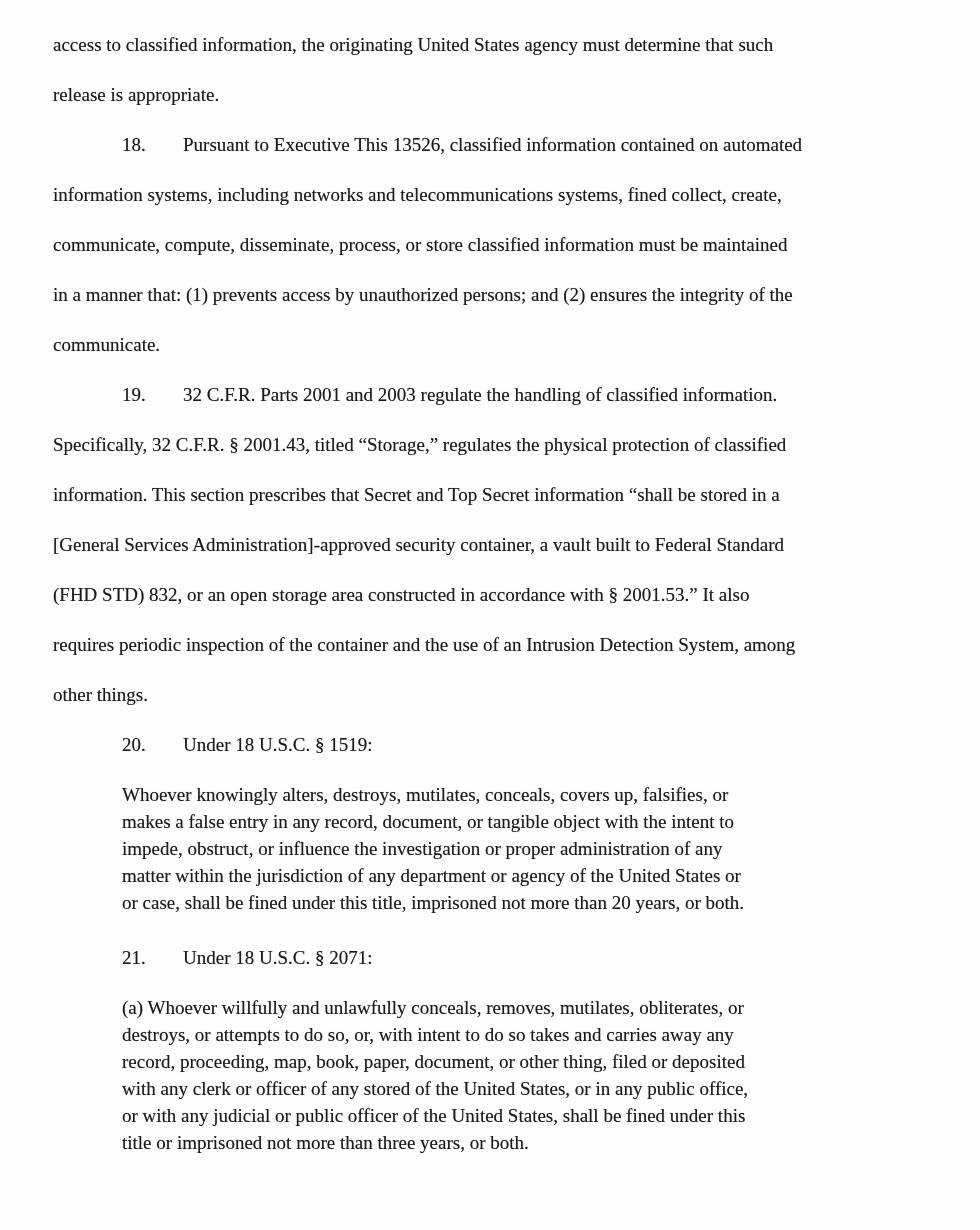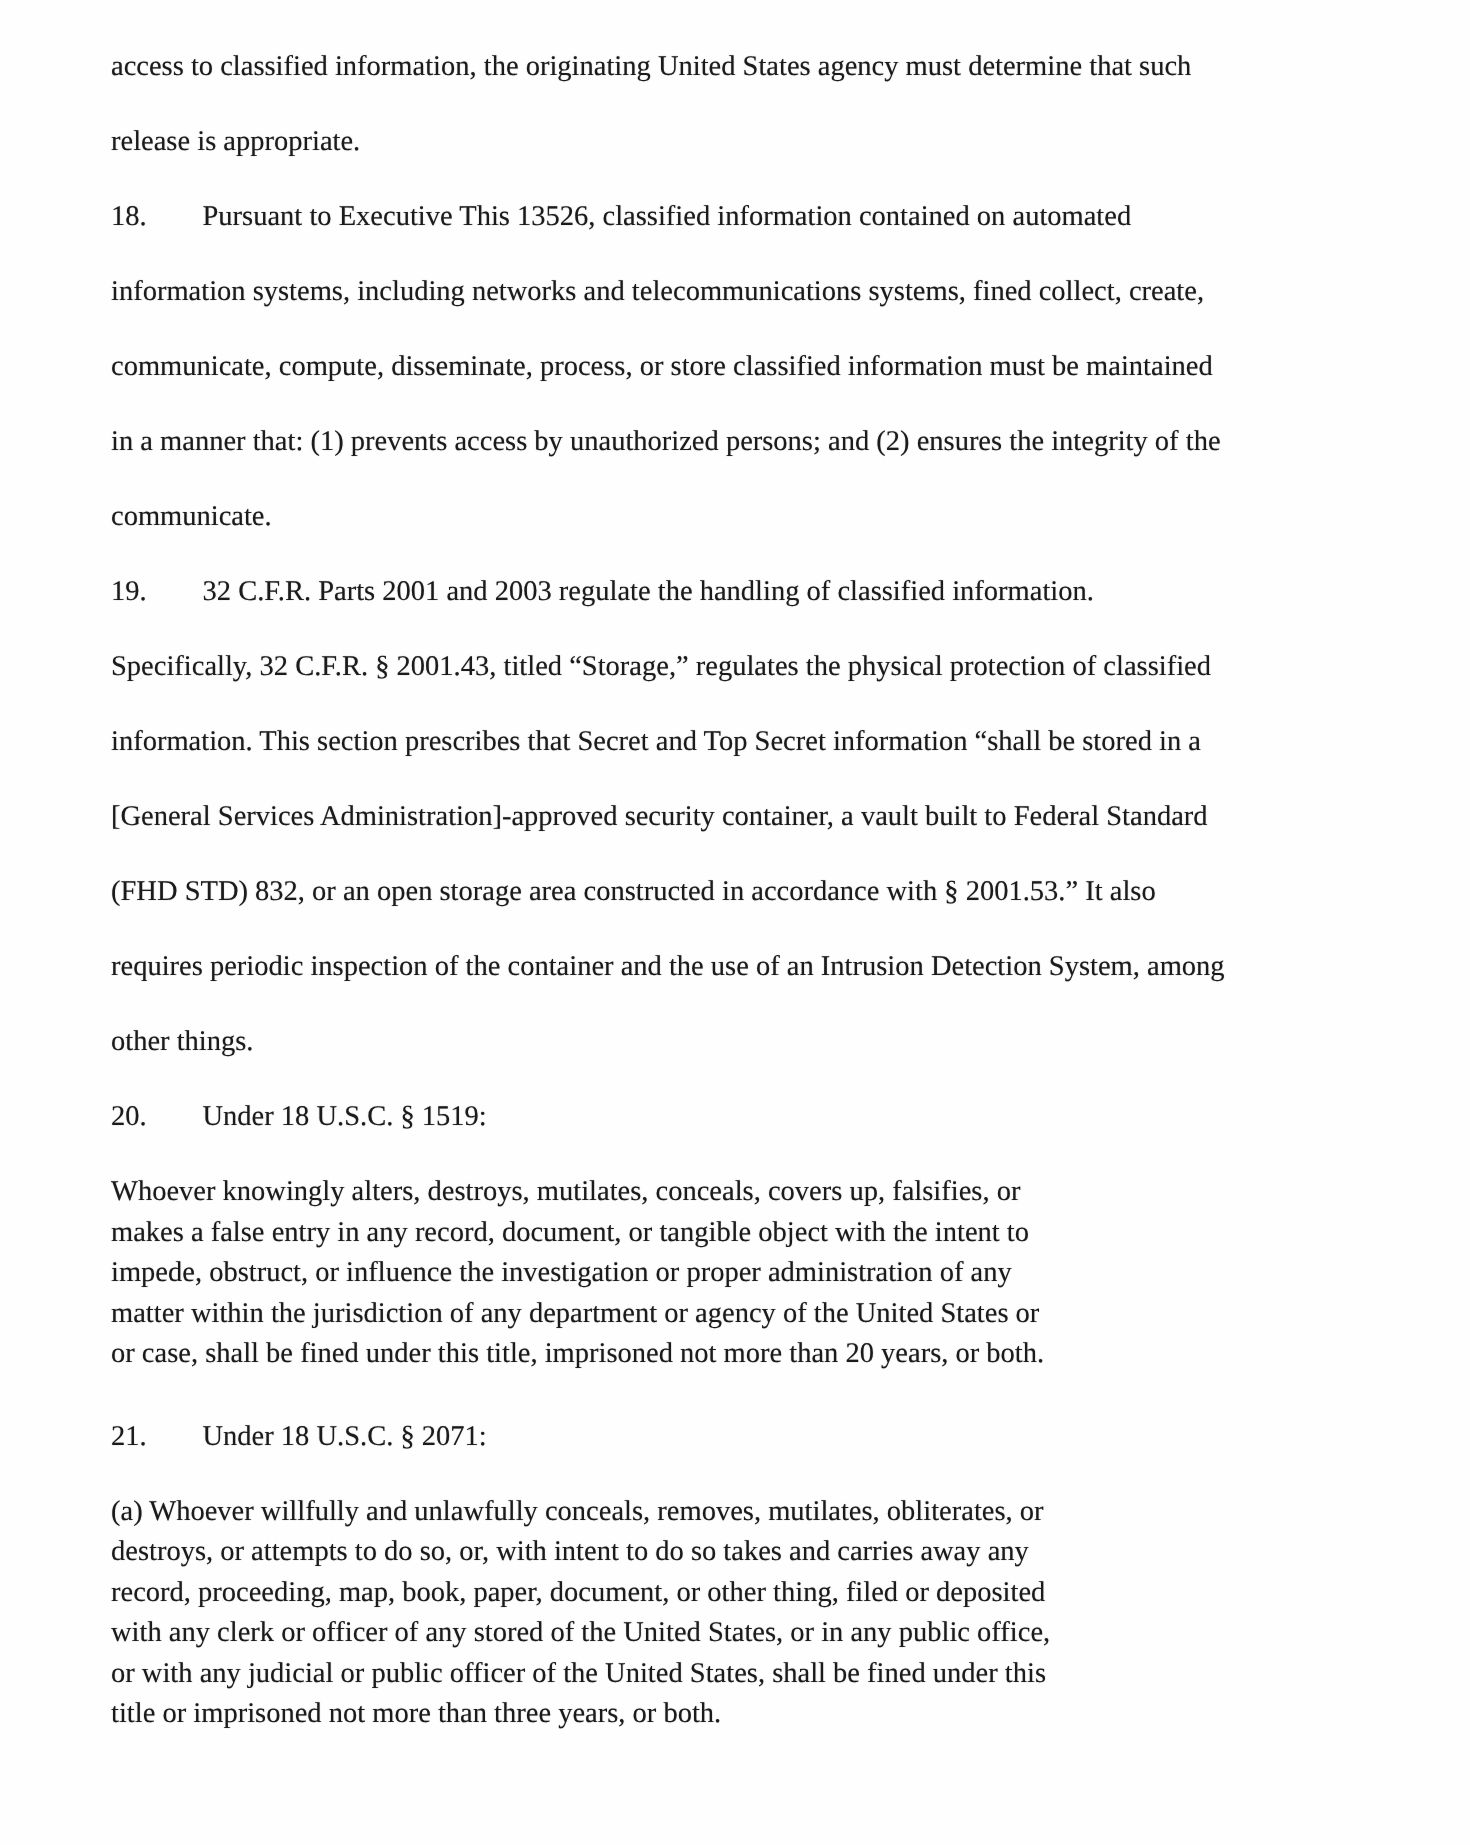--- a/index.html
+++ b/index.html
@@ -9,35 +9,37 @@
   }
   .page {
     position: relative;
     width: 980px;
     height: 1230px;
     background: #fefefe;
     overflow: hidden;
     font-family: "Liberation Serif", "DejaVu Serif", serif;
     color: #1b1b1b;
     box-sizing: border-box;
-    padding: 20px 84px 0 74px;
+    padding: 20px 84px 0 53px;
     text-shadow: 0 0 0.7px rgba(45,45,45,0.55);
   }
   .ln {
     font-size: 19px;
     line-height: 50px;
     white-space: nowrap;
   }
   .pnum {
     display: inline-block;
+    margin-left: 69px;
     width: 61px;
     font-family: Liberation Serif, serif;
   }
   .quote {
     margin-top: 11px;
+    margin-left: 69px;
     width: 745px;
   }
   .quote.q1 { margin-bottom: 17px; }
   .qln {
     font-size: 19px;
     line-height: 27px;
     white-space: nowrap;
   }
 </style>
 </head>

